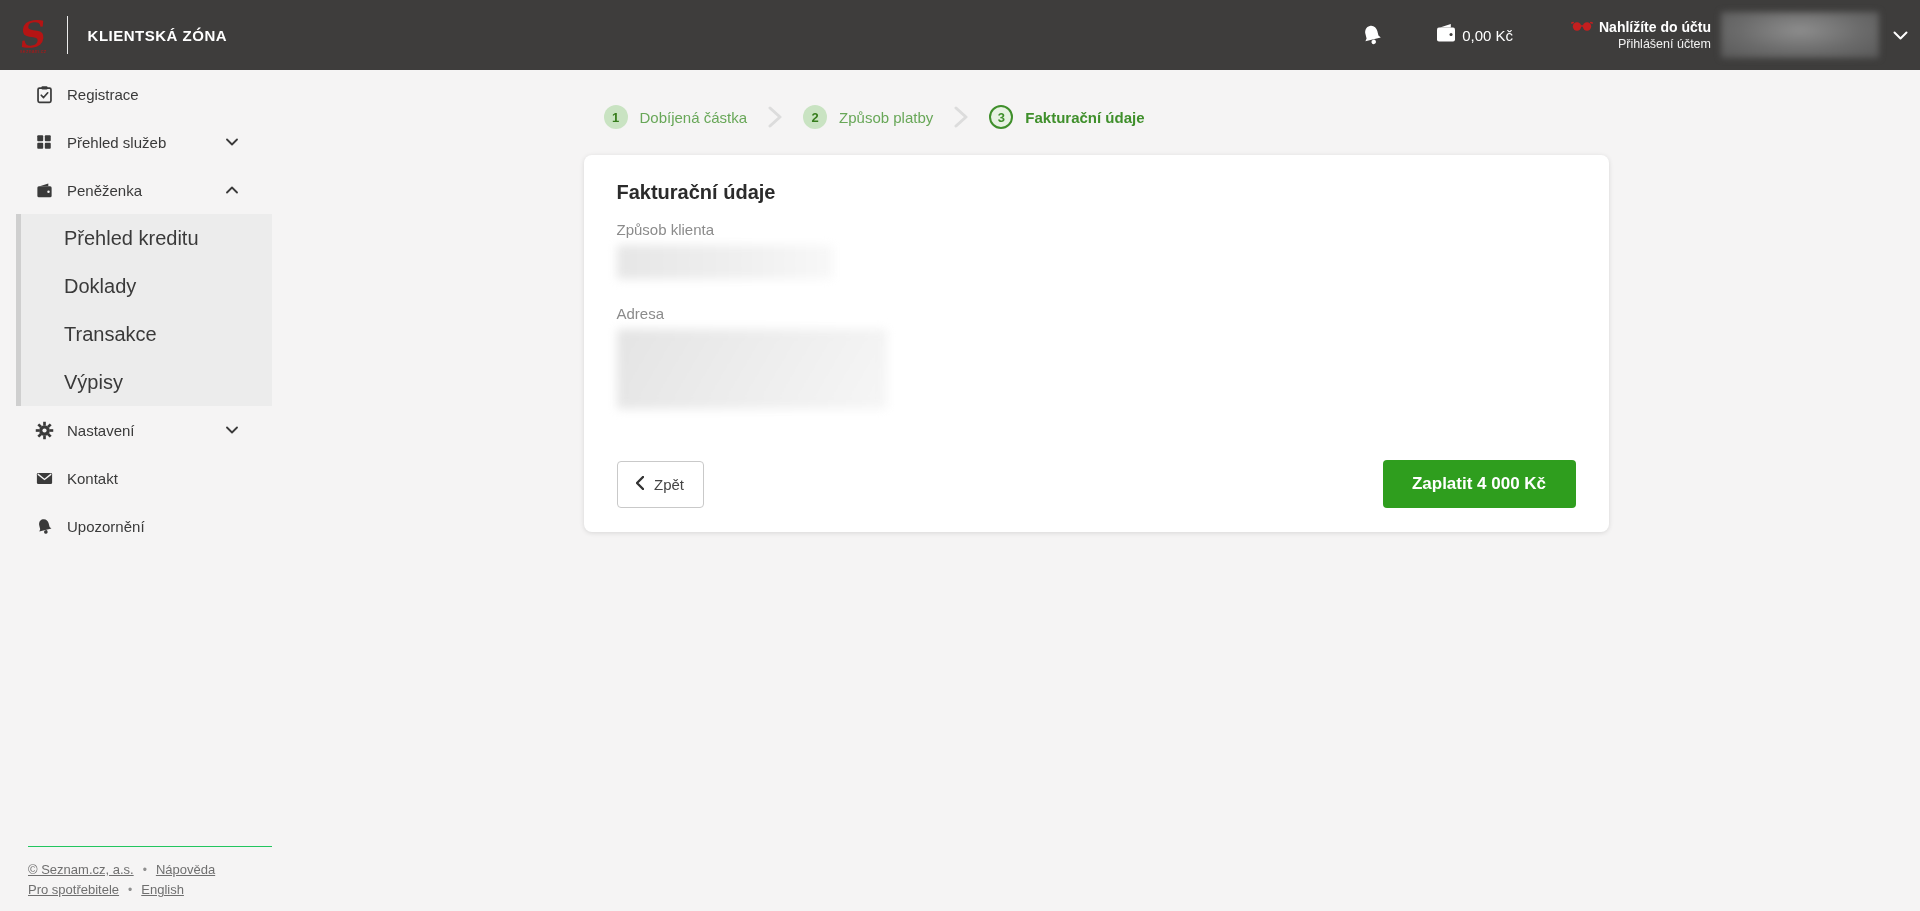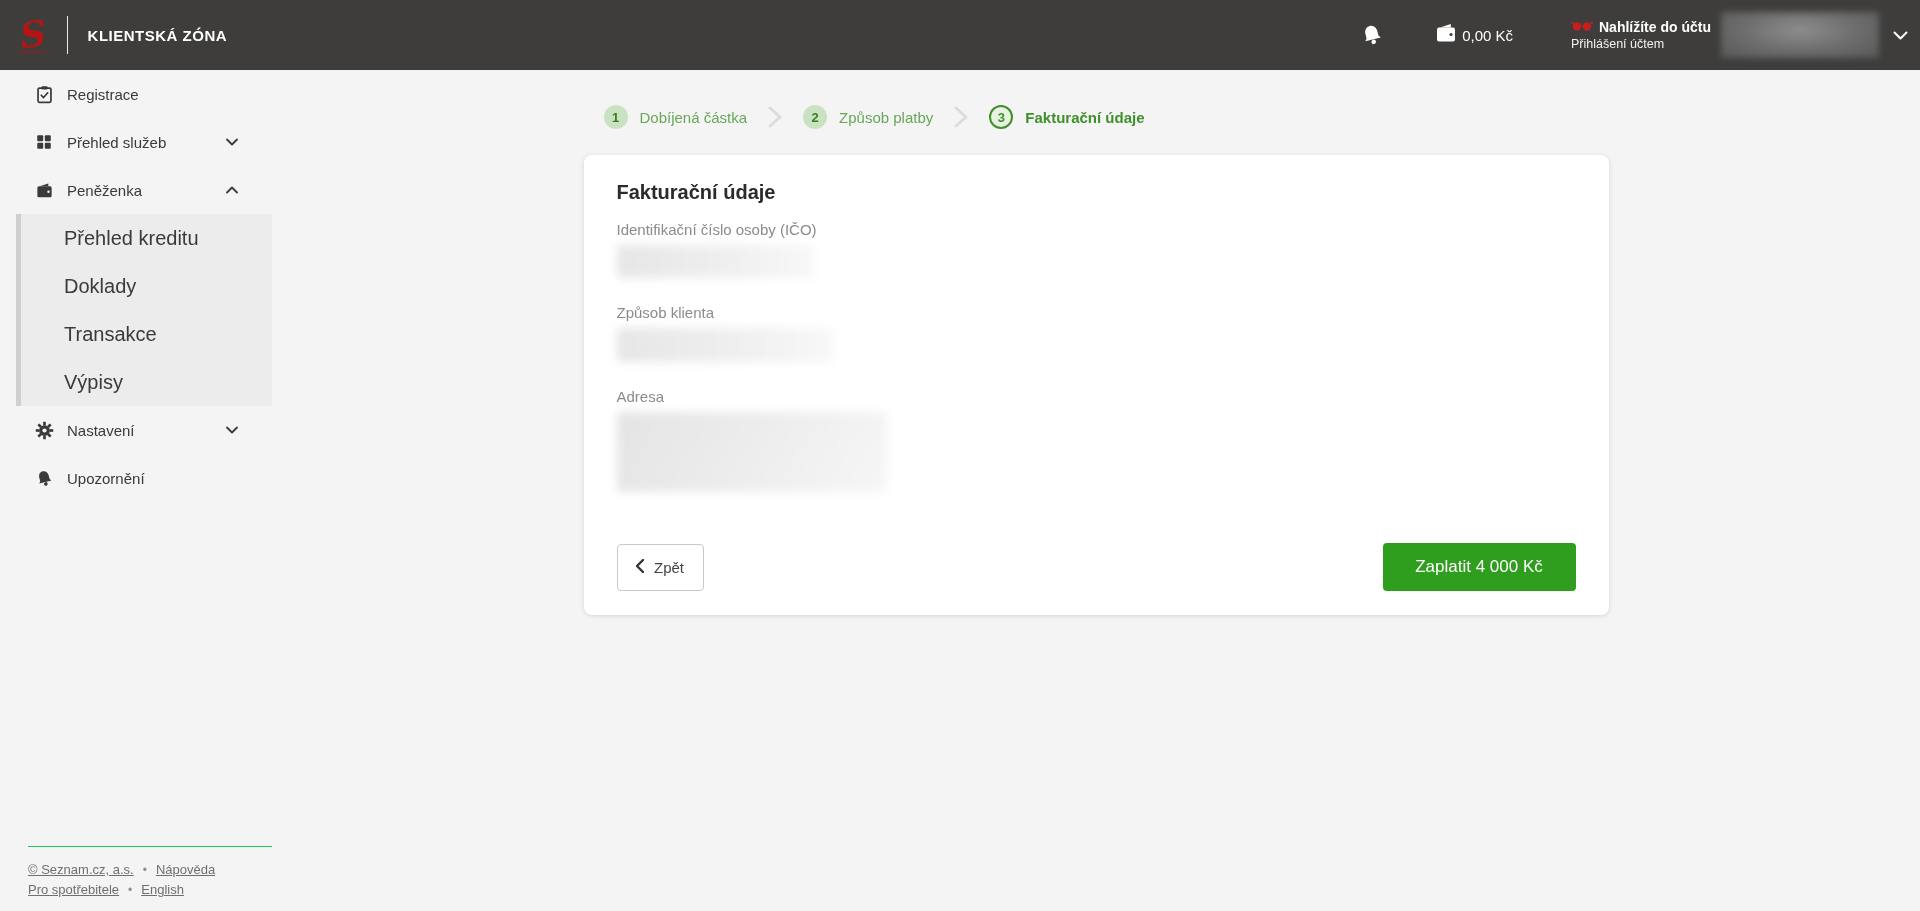--- a/index.html
+++ b/index.html
@@ -12,21 +12,21 @@
   .logo-wrap { display:flex; flex-direction:column; align-items:center; line-height:1; cursor:pointer; }
   .logo-s { font-family:"DejaVu Serif", serif; font-style:italic; font-weight:700; font-size:36px; color:#b51414; transform:rotate(-6deg); }
   .logo-sub { font-size:5px; color:#b51414; margin-top:-3px; letter-spacing:.3px; }
   .logo-divider { width:1px; height:38px; background:rgba(255,255,255,.9); margin:0 20px; }
   .app-title { font-size:15px; font-weight:700; letter-spacing:.5px; }
   .topbar-right { margin-left:auto; display:flex; align-items:center; }
   .top-bell { margin-right:50px; cursor:pointer; display:flex; }
   .wallet-group { display:flex; align-items:center; gap:4px; margin-right:58px; cursor:pointer; }
   .wallet-balance { font-size:15px; }
   .account-group { display:flex; align-items:center; gap:10px; cursor:pointer; }
-  .acct-text { line-height:1.3; }
+  .acct-text { text-align:right; line-height:1.3; }
   .acct-line1 { font-weight:700; font-size:14px; display:flex; align-items:center; gap:6px; justify-content:flex-end; }
   .acct-line2 { font-size:12.5px; color:#f2f2f2; }
   .acct-blur { width:158px; height:46px; border-radius:2px; filter:blur(3px);
                background:radial-gradient(ellipse at 50% 40%, #8d8d8d 0%, #6b6b6b 55%, #585858 100%); }
   .acct-chev { margin-left:4px; display:flex; }
 
   
   .page { display:flex; height:841px; }
   .sidebar { width:272px; flex:0 0 272px; display:flex; flex-direction:column;padding-left:16px; }
   .main { flex:1; }
@@ -64,21 +64,21 @@
               background:linear-gradient(90deg, #e6e6e6 0%, #efefef 55%, #f8f8f8 100%); }
   .blur-ico  { width:197px; height:33px; }
   .blur-name { width:216px; height:34px; }
   .blur-addr { width:270px; height:80px; background:linear-gradient(120deg, #e4e4e4 0%, #ededed 50%, #f6f6f6 100%); }
 
   .actions { display:flex; justify-content:space-between; align-items:center; margin-top:51px;gap:35px; }
   .btn-back { width:87px; height:47px; background:#fff; border:1px solid #c9c9c9; border-radius:4px;
               display:flex; align-items:center; justify-content:center; gap:10px;
               font-family:inherit; font-size:15px; color:#444; cursor:pointer; }
   .btn-pay { min-width:193px; height:48px; background:#2f9e1e; border:none; border-radius:4px;
-             font-family:inherit; font-size:17px; font-weight:400; color:#fff; padding:6px 22px; cursor:pointer; }
+             font-family:inherit; font-size:17px; font-weight:700; color:#fff; padding:6px 22px; cursor:pointer; }
 </style>
 </head>
 <body>
 
 <header class="topbar">
   <div class="logo-area">
     <div class="logo-wrap">
       <span class="logo-s">S</span>
       <span class="logo-sub">seznam.cz</span>
     </div>
@@ -222,20 +222,29 @@
             </svg>
         </span>
         <span>Nastavení</span>
         <span class="chev">
           <svg width="12" height="8" viewBox="0 0 12 8">
               <polyline points="1,1.5 6,6.5 11,1.5" fill="none" stroke="#3a3a3a" stroke-width="1.8" stroke-linecap="round" stroke-linejoin="round"></polyline>
             </svg>
         </span>
       </div>
 
+      <div class="nav-item">
+        <span class="nav-icon">
+          <svg width="19" height="19" viewBox="0 0 20 20">
+              <rect x="2" y="4.2" width="16" height="11.6" rx="1.4" fill="#3a3a3a"></rect>
+              <polyline points="3,5.4 10,11 17,5.4" fill="none" stroke="#f5f4f4" stroke-width="1.5"></polyline>
+            </svg>
+        </span>
+        <span>Kontakt</span>
+      </div>
 
       <div class="nav-item">
         <span class="nav-icon">
           <svg width="19" height="19" viewBox="0 0 20 20">
               <g transform="rotate(-14 10 10)" fill="#3a3a3a">
                 <path d="M10 2.2 C6.9 2.2 4.9 4.7 4.9 7.9 L4.9 11.8 L3.4 13.8 L16.6 13.8 L15.1 11.8 L15.1 7.9 C15.1 4.7 13.1 2.2 10 2.2 Z"></path>
                 <circle cx="10" cy="15.9" r="1.9"></circle>
               </g>
             </svg>
         </span>
@@ -281,24 +290,20 @@
         </span>
         <div class="step active">
           <span class="step-num">3</span>
           <span class="step-label">Fakturační údaje</span>
         </div>
       </div>
 
       <section class="card">
         <h1 class="card-title">Fakturační údaje</h1>
 
-        <div class="field">
-          <div class="field-label">Identifikační číslo osoby (IČO)</div>
-          <div class="blur-val blur-ico"></div>
-        </div>
 
         <div class="field">
           <div class="field-label">Způsob klienta</div>
           <div class="blur-val blur-name"></div>
         </div>
 
         <div class="field">
           <div class="field-label">Adresa</div>
           <div class="blur-val blur-addr"></div>
         </div>

